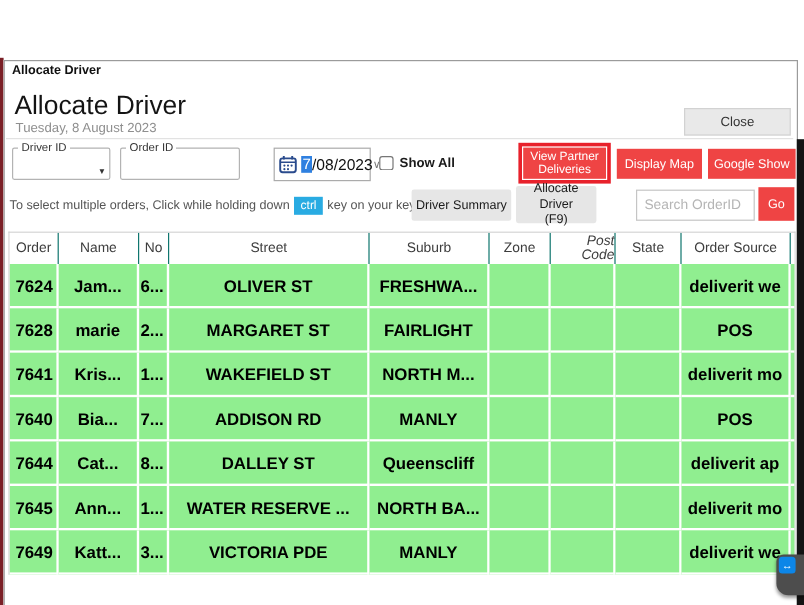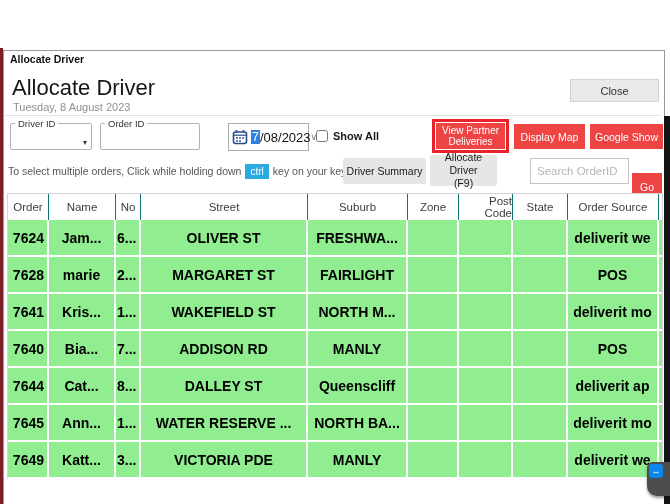--- a/index.html
+++ b/index.html
@@ -7,21 +7,21 @@
   .stage{ position:relative; width:670px; height:504px; background:#fff;
           font-family:"Liberation Sans", sans-serif; overflow:hidden;margin-top:48px; }
   .left-sliver{ position:absolute; left:0; top:0; width:3px; height:504px; background:#7a1f26; }
   .win{ position:absolute; left:3px; top:2px; width:662px; height:496px;
         border:1px solid #9b9b9b; background:#fff; }
   .right-strip{ position:absolute; left:664px; top:68px; width:6px; height:418px; background:#141414; }
 
   .titlebar-text{ position:absolute; left:10px; top:5px; font-size:10.5px; font-weight:bold; color:#111; }
   .page-title{ position:absolute; left:12px; top:27px; font-size:22px; font-weight:400; color:#141414; }
   .page-subtitle{ position:absolute; left:13px; top:53px; font-size:11px; color:#8f8f8f; }
-  .close-btn{ position:absolute; left:570px; top:31px; width:89px; height:23px;
+  .close-btn{ position:absolute; left:570px; top:42px; width:89px; height:23px;
               background:#e9e9e9; border:1px solid #d2d2d2; font-size:11px; color:#333;
               display:flex; align-items:center; justify-content:center; cursor:pointer; }
   .hrule{ position:absolute; left:5px; top:67px; width:656px; height:1px; background:#e2e2e2; }
 
   fieldset.fbox{ position:absolute; border:1px solid #b3b3b3; background:#fff; border-radius:2px; }
   fieldset.fbox legend{ font-size:9.5px; color:#333; padding:0 3px; margin-left:4px; }
   .fbox-driver{ left:10px; top:70px; width:82px; height:32px; }
   .fbox-order{ left:100px; top:70px; width:100px; height:32px; }
   .combo-arrow{ position:absolute; right:4px; top:9px; font-size:8px; color:#333; cursor:pointer; }
 
@@ -50,33 +50,33 @@
 
   .btn-gray{ background:#e6e6e6; border:none; color:#1a1a1a; cursor:pointer;
              display:flex; flex-direction:column; align-items:center; justify-content:center;
              font-size:10.5px; line-height:13px; font-family:"Liberation Sans",sans-serif; border-radius:2px; }
   .ds-btn{ position:absolute; left:343px; top:110px; width:83px; height:26px; }
   .ad-btn{ position:absolute; left:430px; top:107px; width:67px; height:31px; }
   .search-input{ position:absolute; left:530px; top:110px; width:99px; height:26px;
                  border:1px solid #c5c5c5; font-size:11.5px; padding:12px 6px; color:#333;
                  font-family:"Liberation Sans",sans-serif; }
   .search-input::placeholder{ color:#b5b5b5; }
-  .go-btn{ position:absolute; left:632px; top:125px; width:30px; height:28px; font-size:10.5px; }
+  .go-btn{ position:absolute; left:632px; top:108px; width:30px; height:28px; font-size:10.5px; }
 
   .grid{ position:absolute; left:7px; top:145px; width:656px; overflow:hidden;
          border:1px solid #d4d4d4; border-bottom:none; }
   .thead{ display:flex; width:691px; background:#fff; }
   .hcell{ height:26px; border-right:1px solid #0f766e; display:flex; align-items:center;
           justify-content:center; text-align:right; font-size:11.5px; color:#3d3d3d; line-height:12px; }
   .trow{ display:flex; width:691px; }
   .cell{ height:37px; border-right:2px solid #fff; border-bottom:2px solid #fff; background:#90EE90;
          display:flex; align-items:center; justify-content:center; font-weight:bold; font-size:14px;
          color:#000; white-space:nowrap; overflow:hidden; }
   .c0{ width:41px; } .c1{ width:67px; } .c2{ width:25px; } .c3{ width:167px; } .c4{ width:100px; }
-  .c5{ width:51px; } .c6{ width:54px; } .c7{ width:55px; } .c8{ width:91px; } .c9{ width:40px; }
+  .c5{ width:51px; } .c6{ width:54px;font-style:italic; } .c7{ width:55px; } .c8{ width:91px; } .c9{ width:40px; }
   .cell.c0{ justify-content:flex-end; padding-right:3px; }
   .cell.c2{ justify-content:flex-start; padding-left:1px; }
 
   .hscroll{ position:absolute; left:7px; top:481px; width:650px; height:14px;
             background:#f3f3f3; border:1px solid #e1e1e1; }
   .hs-arrow{ position:absolute; top:0; width:12px; height:12px; display:flex; align-items:center;
              justify-content:center; font-size:10px; color:#555; cursor:pointer; }
   .hs-left{ left:0; } .hs-right{ right:0; }
   .hs-thumb{ position:absolute; left:10px; top:1px; width:293px; height:10px; background:#c9c9c9; cursor:grab; }
 

